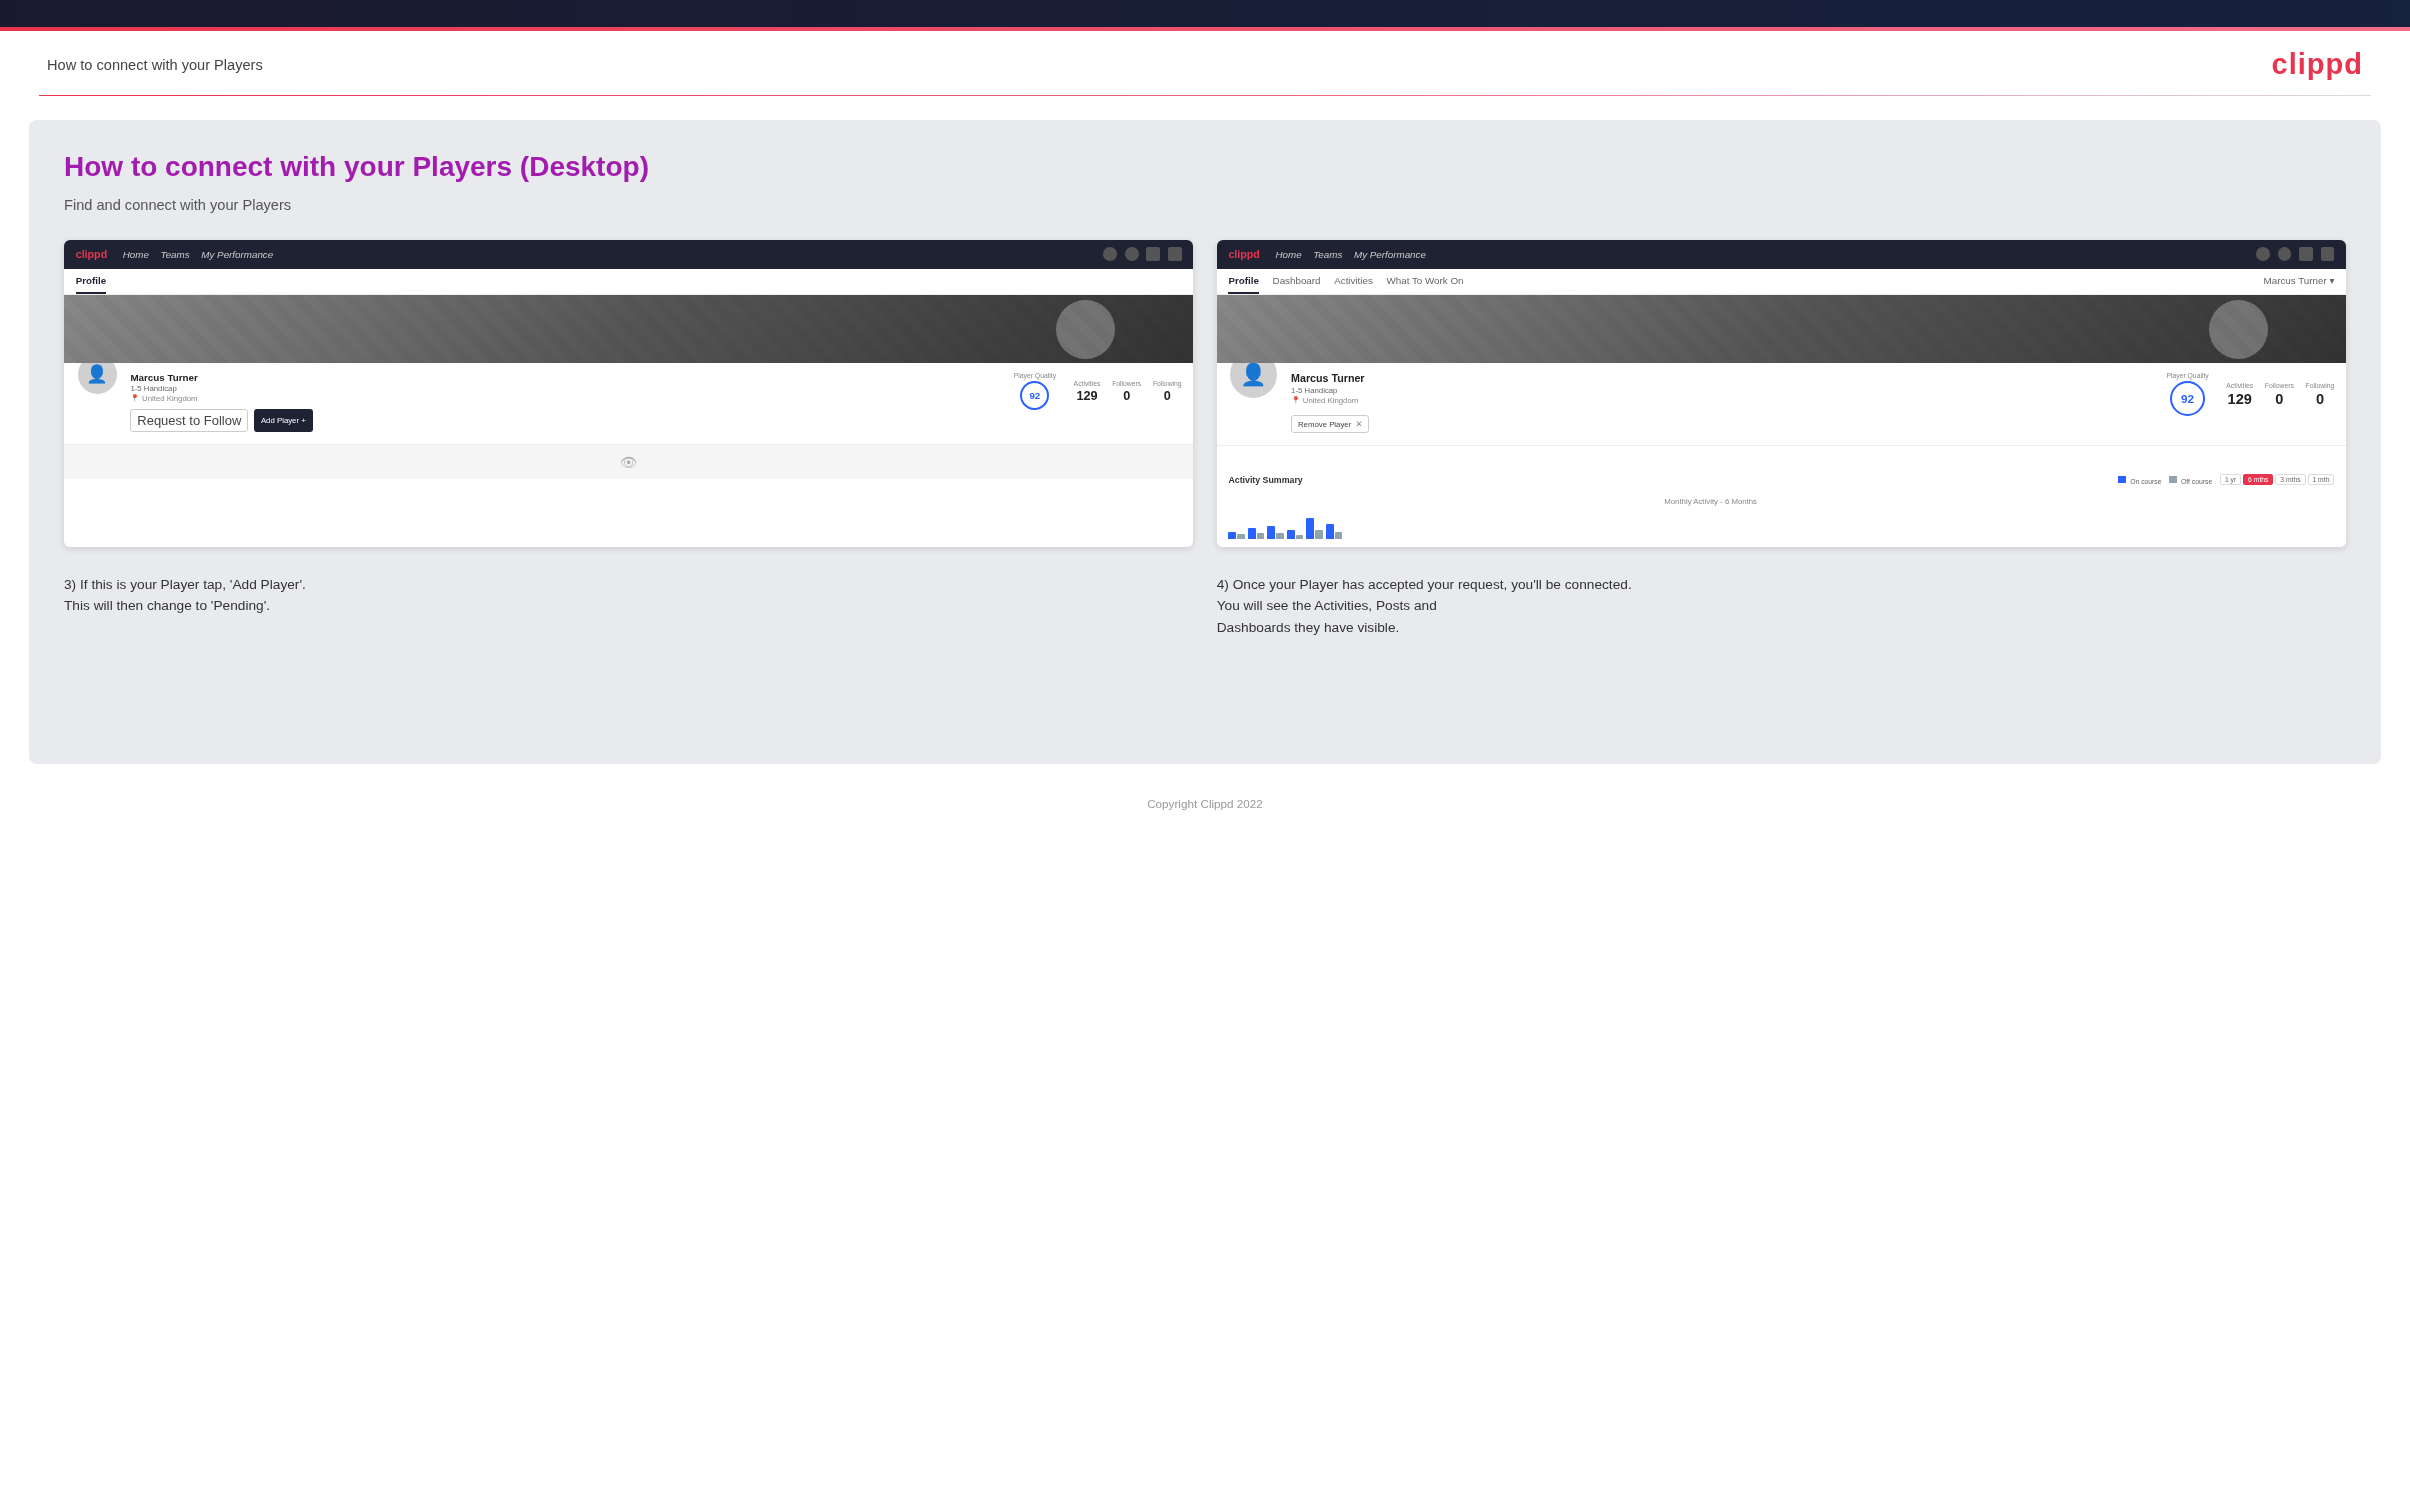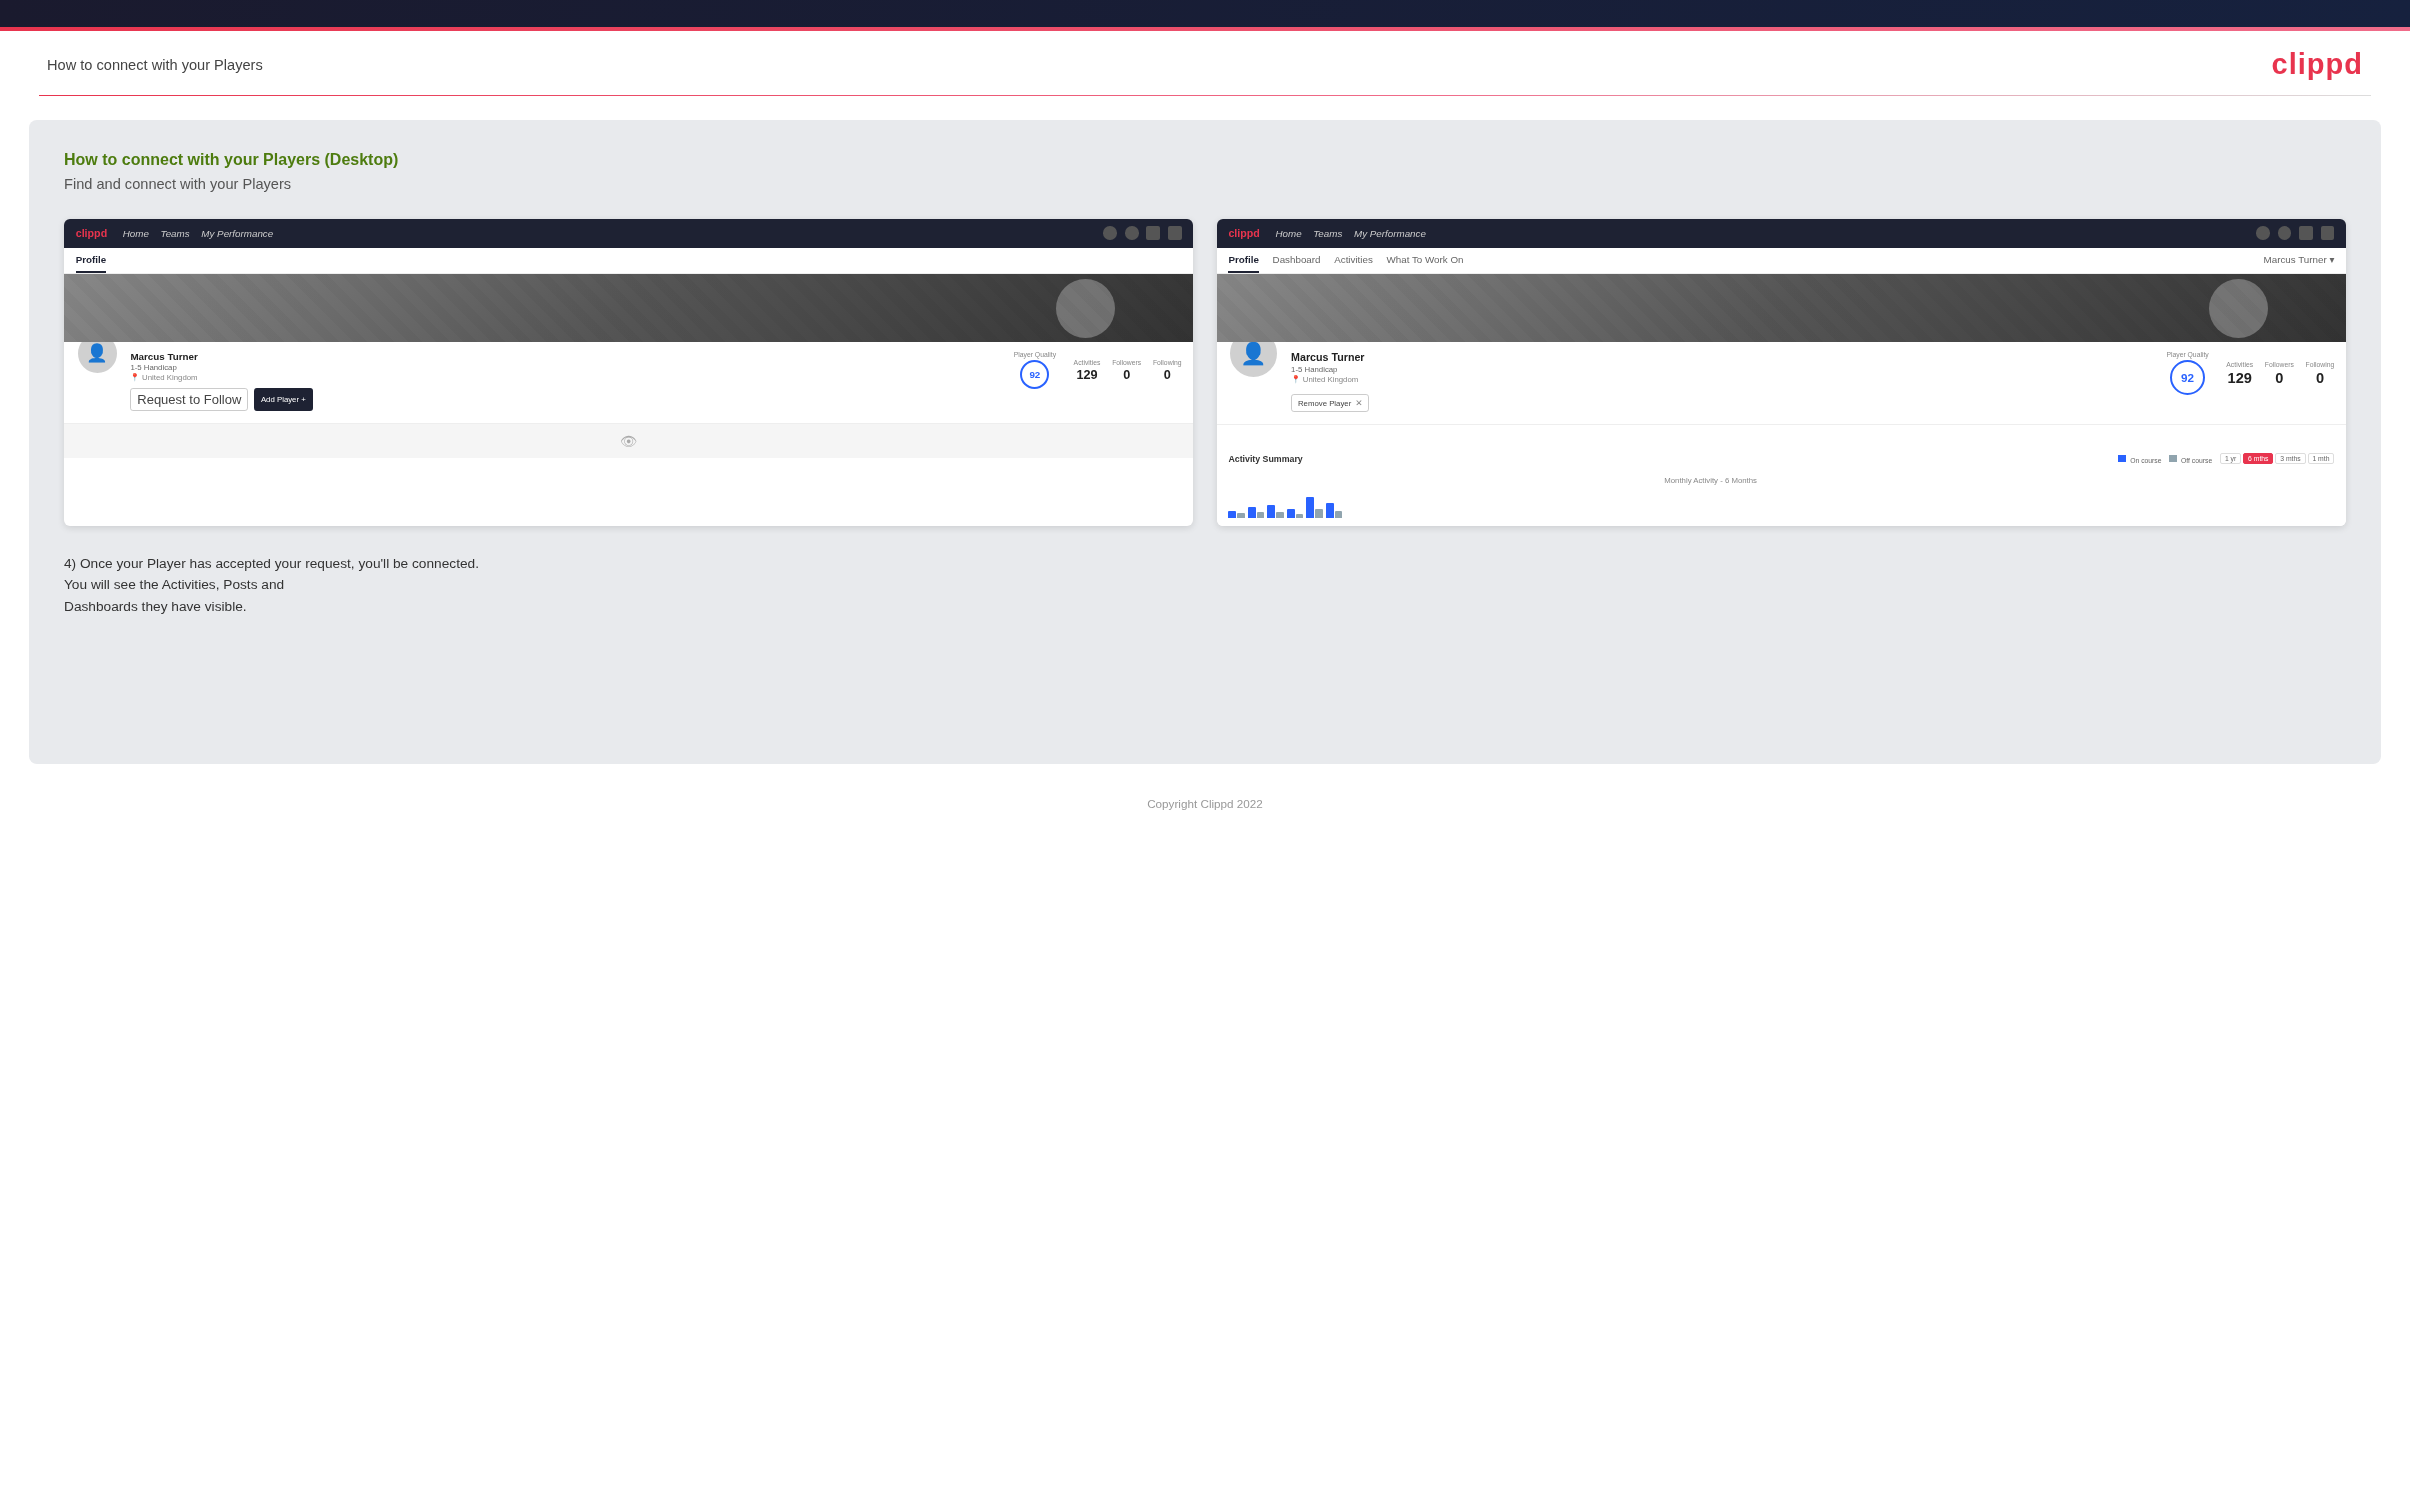--- a/index.html
+++ b/index.html
@@ -41,24 +41,24 @@
 
     .main-content {
       background: #e8eaed;
       margin: 23.4px 29px;
       border-radius: 7.8px;
       padding: 31px 35px 35px 35px;
       min-height: 644px;
     }
 
     .section-title {
-      font-size: 16px;
+      font-size: 28px;
       font-weight: 700;
-      color: #4d7c0f;
-      margin-bottom: 7px;
+      color: #a21caf;
+      margin-bottom: 14px;
     }
     .section-subtitle {
       font-size: 14.6px;
       color: #555;
       margin-bottom: 27px;
     }
 
     .screenshots-row {
       display: flex;
       gap: 23.4px;
@@ -596,20 +596,24 @@
             <div class="bar off" style="height:7.8px;"></div>
           </div>
         </div>
       </div>
     </div>
 
   </div>
 
   <div class="captions-row">
     <div class="caption">
+      <span style="white-space:pre-line;">3) If this is your Player tap, 'Add Player'.
+This will then change to 'Pending'.</span>
+    </div>
+    <div class="caption">
       <span style="white-space:pre-line;">4) Once your Player has accepted your request, you'll be connected.
 You will see the Activities, Posts and
 Dashboards they have visible.</span>
     </div>
   </div>
 
 </div>
 
 <div class="page-footer">
   <span>Copyright Clippd 2022</span>

